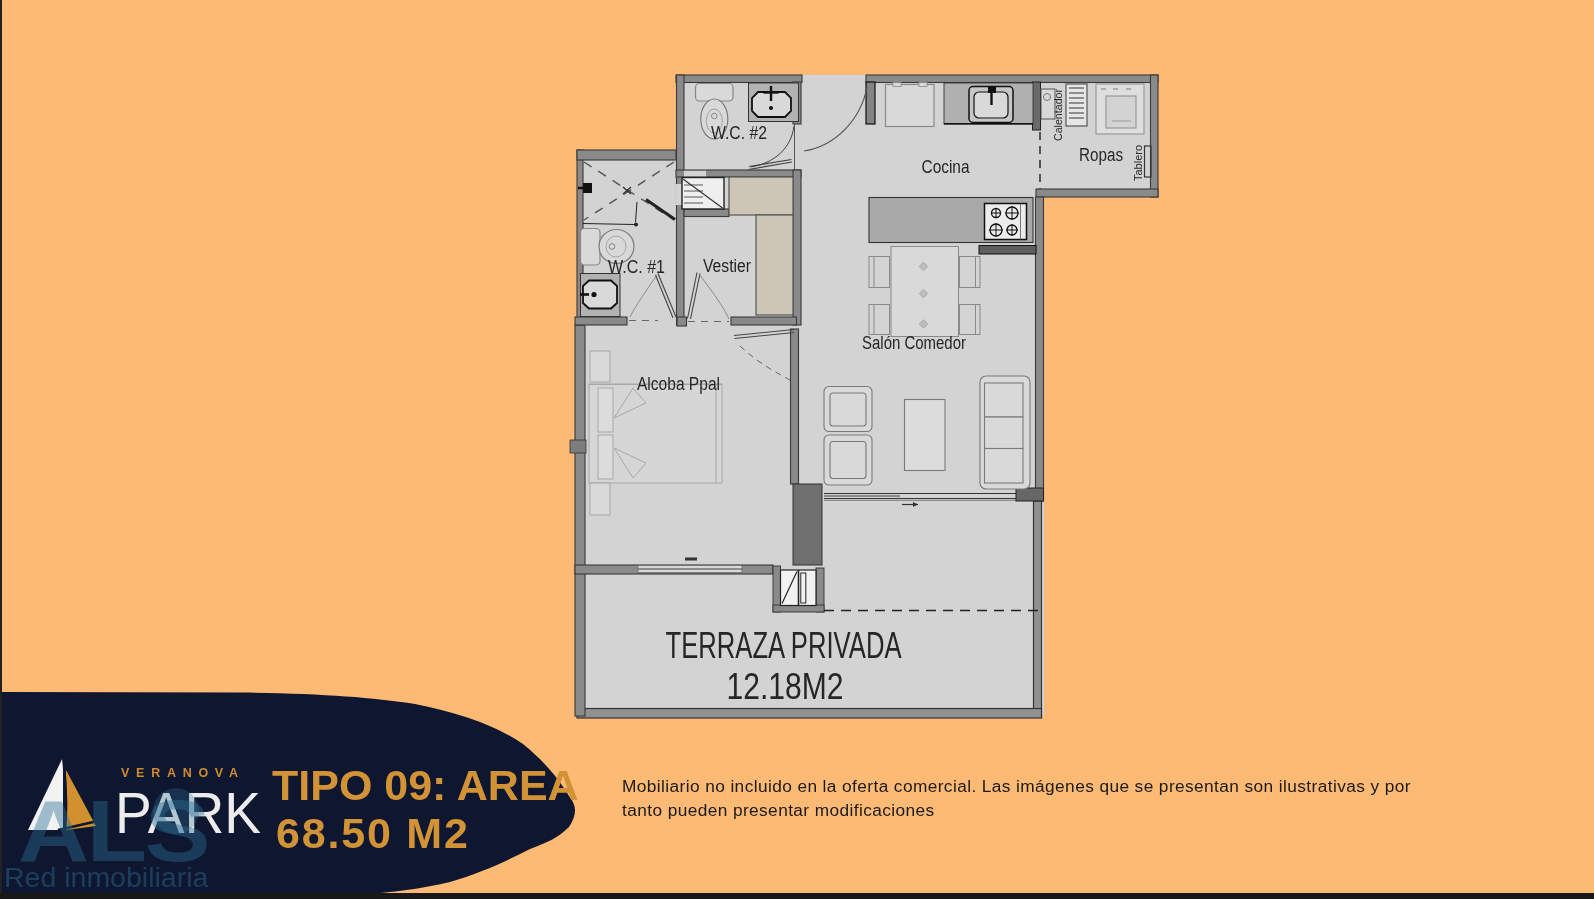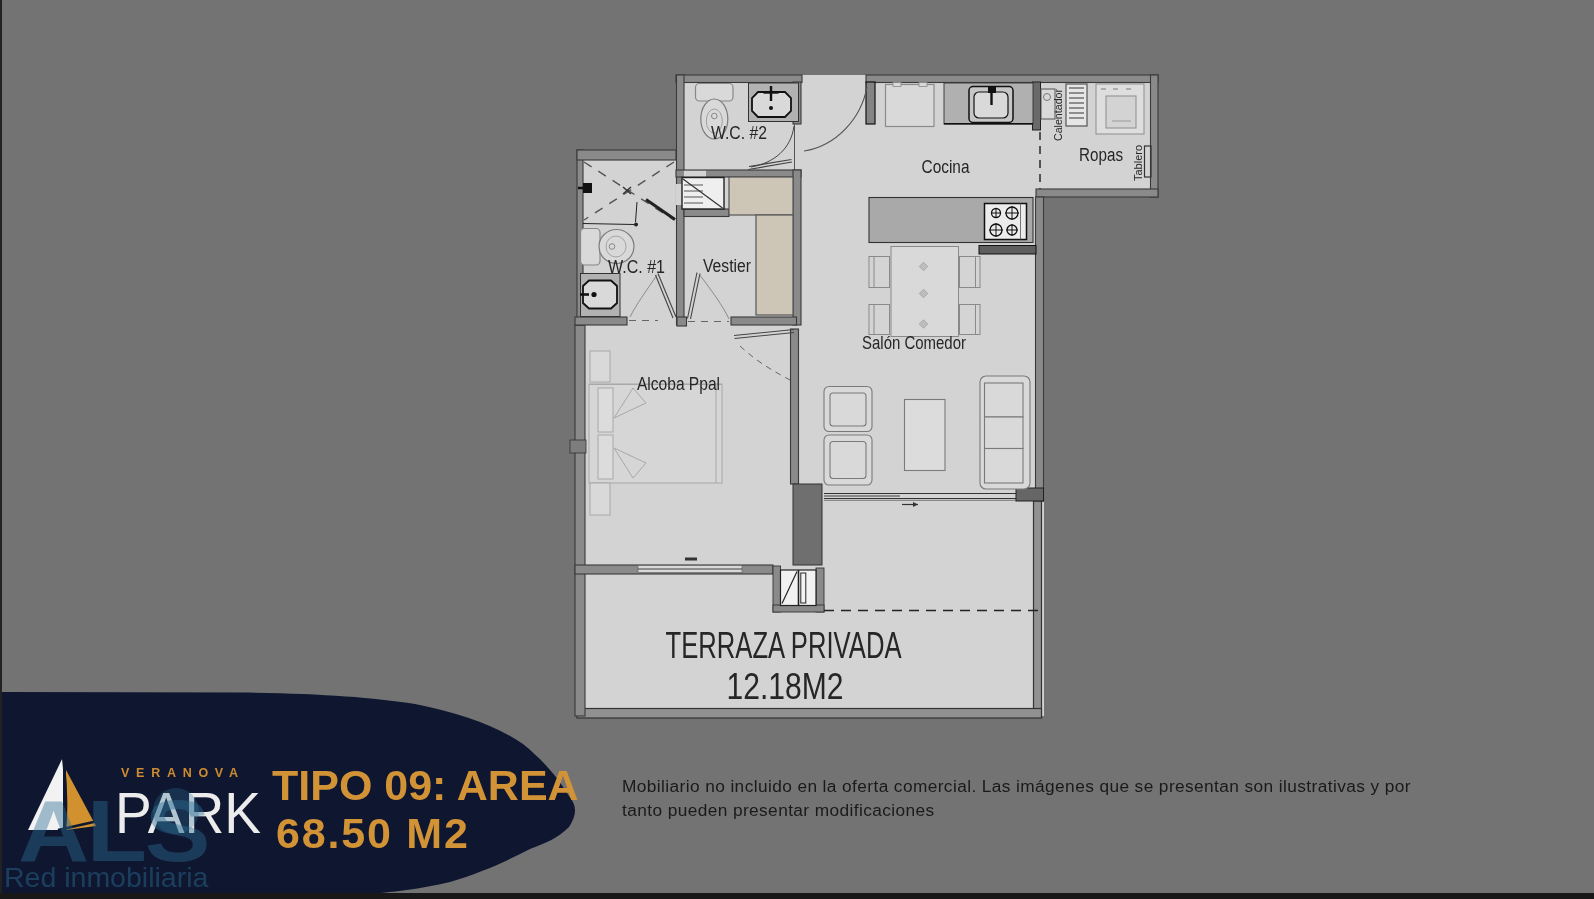--- a/index.html
+++ b/index.html
@@ -1,16 +1,16 @@
 <!DOCTYPE html>
 <html><head>
 <meta charset="utf-8">
 <style>
   html,body{margin:0;padding:0;}
-  #page{position:relative;width:1594px;height:899px;background:#737373;overflow:hidden;
+  #page{position:relative;width:1594px;height:899px;background:#fdba74;overflow:hidden;
         font-family:"Liberation Sans", sans-serif;}
   svg{position:absolute;left:0;top:0;}
   text{font-family:"Liberation Sans", sans-serif;}
 </style>
 </head>
 <body>
 
 <div id="page">
 <svg width="1594" height="899" viewBox="0 0 1594 899">
 

